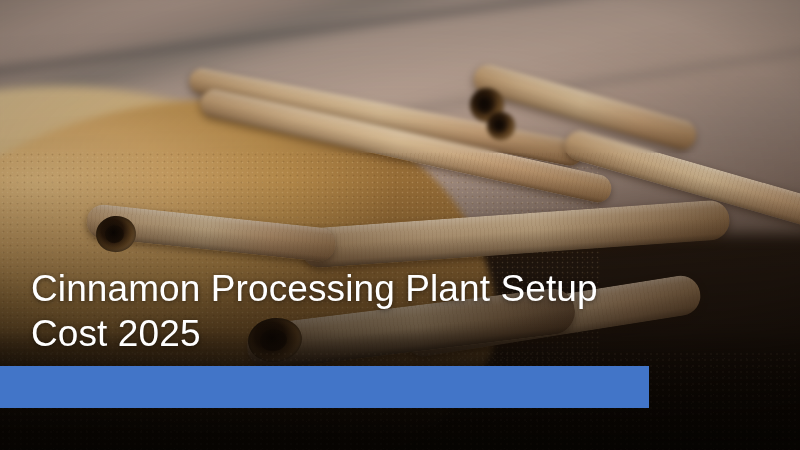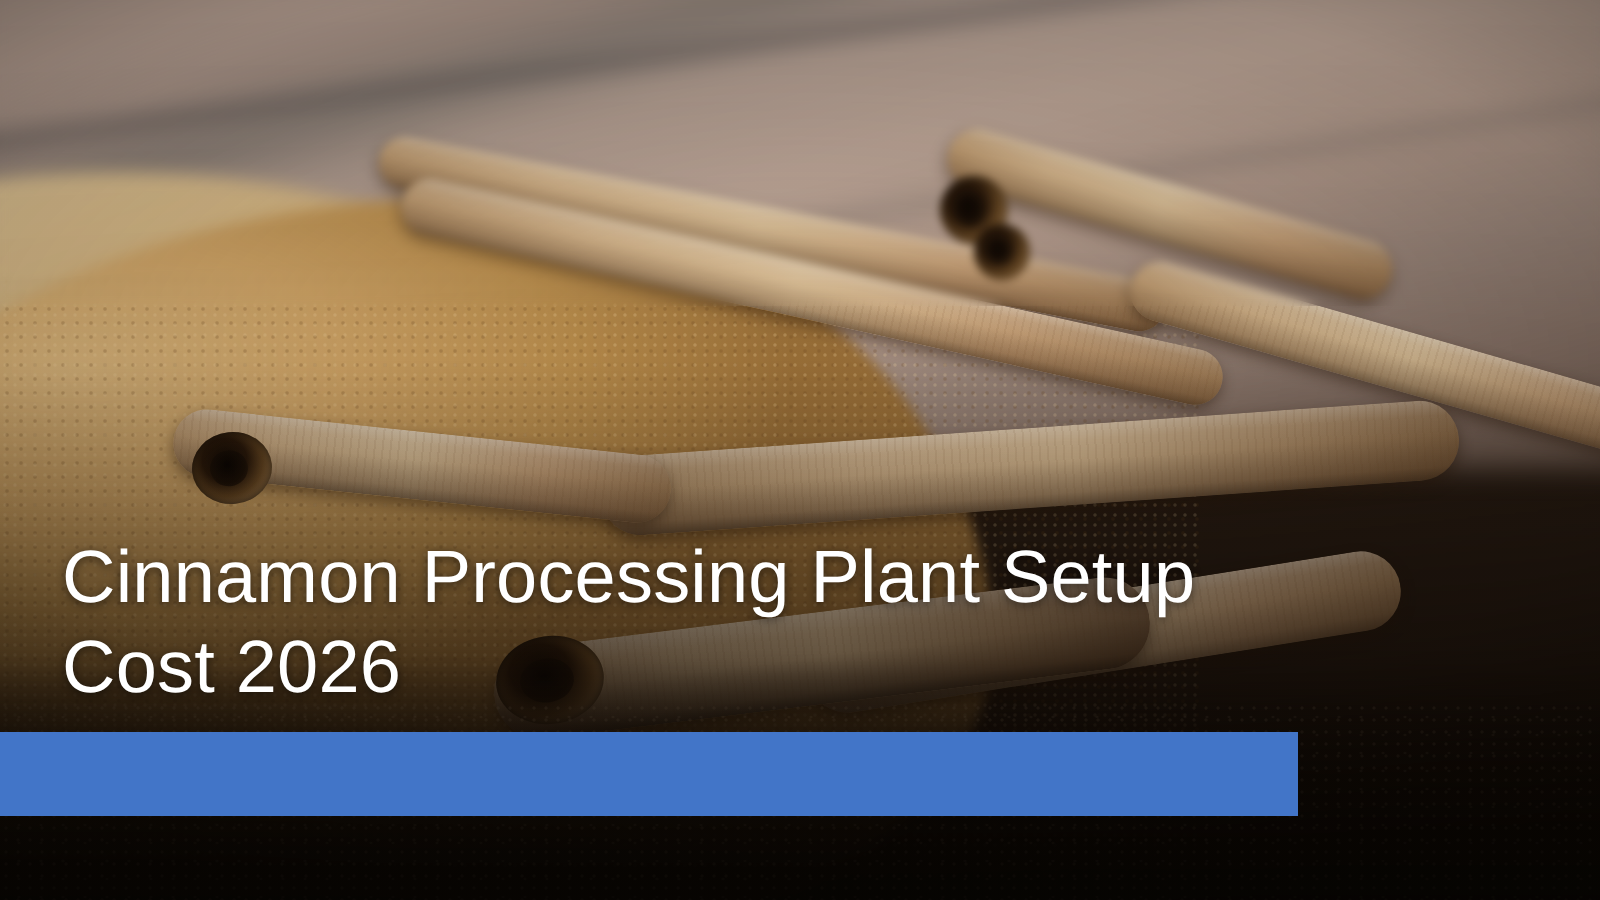--- a/index.html
+++ b/index.html
@@ -311,17 +311,17 @@
     <div class="curl c7">
         <i class="curl-inner c7i"></i>
       </div>
 
     <div class="table-dark"></div>
     <div class="grit"></div>
     <div class="dof-top"></div>
     <div class="vignette"></div>
   </div>
 
-  <h1 class="title" style="color: rgb(255, 255, 255);">Cinnamon Processing Plant Setup Cost 2026</h1>
+  <h1 class="title" style="color: rgb(255, 255, 255);">Cinnamon Processing Plant Setup Cost 2025</h1>
 
   <div class="accent-bar" style="left: 0px; top: 366px; width: 649px; height: 42px; background: rgb(66, 117, 200);"></div>
 
 </div>
 
 </body></html>

